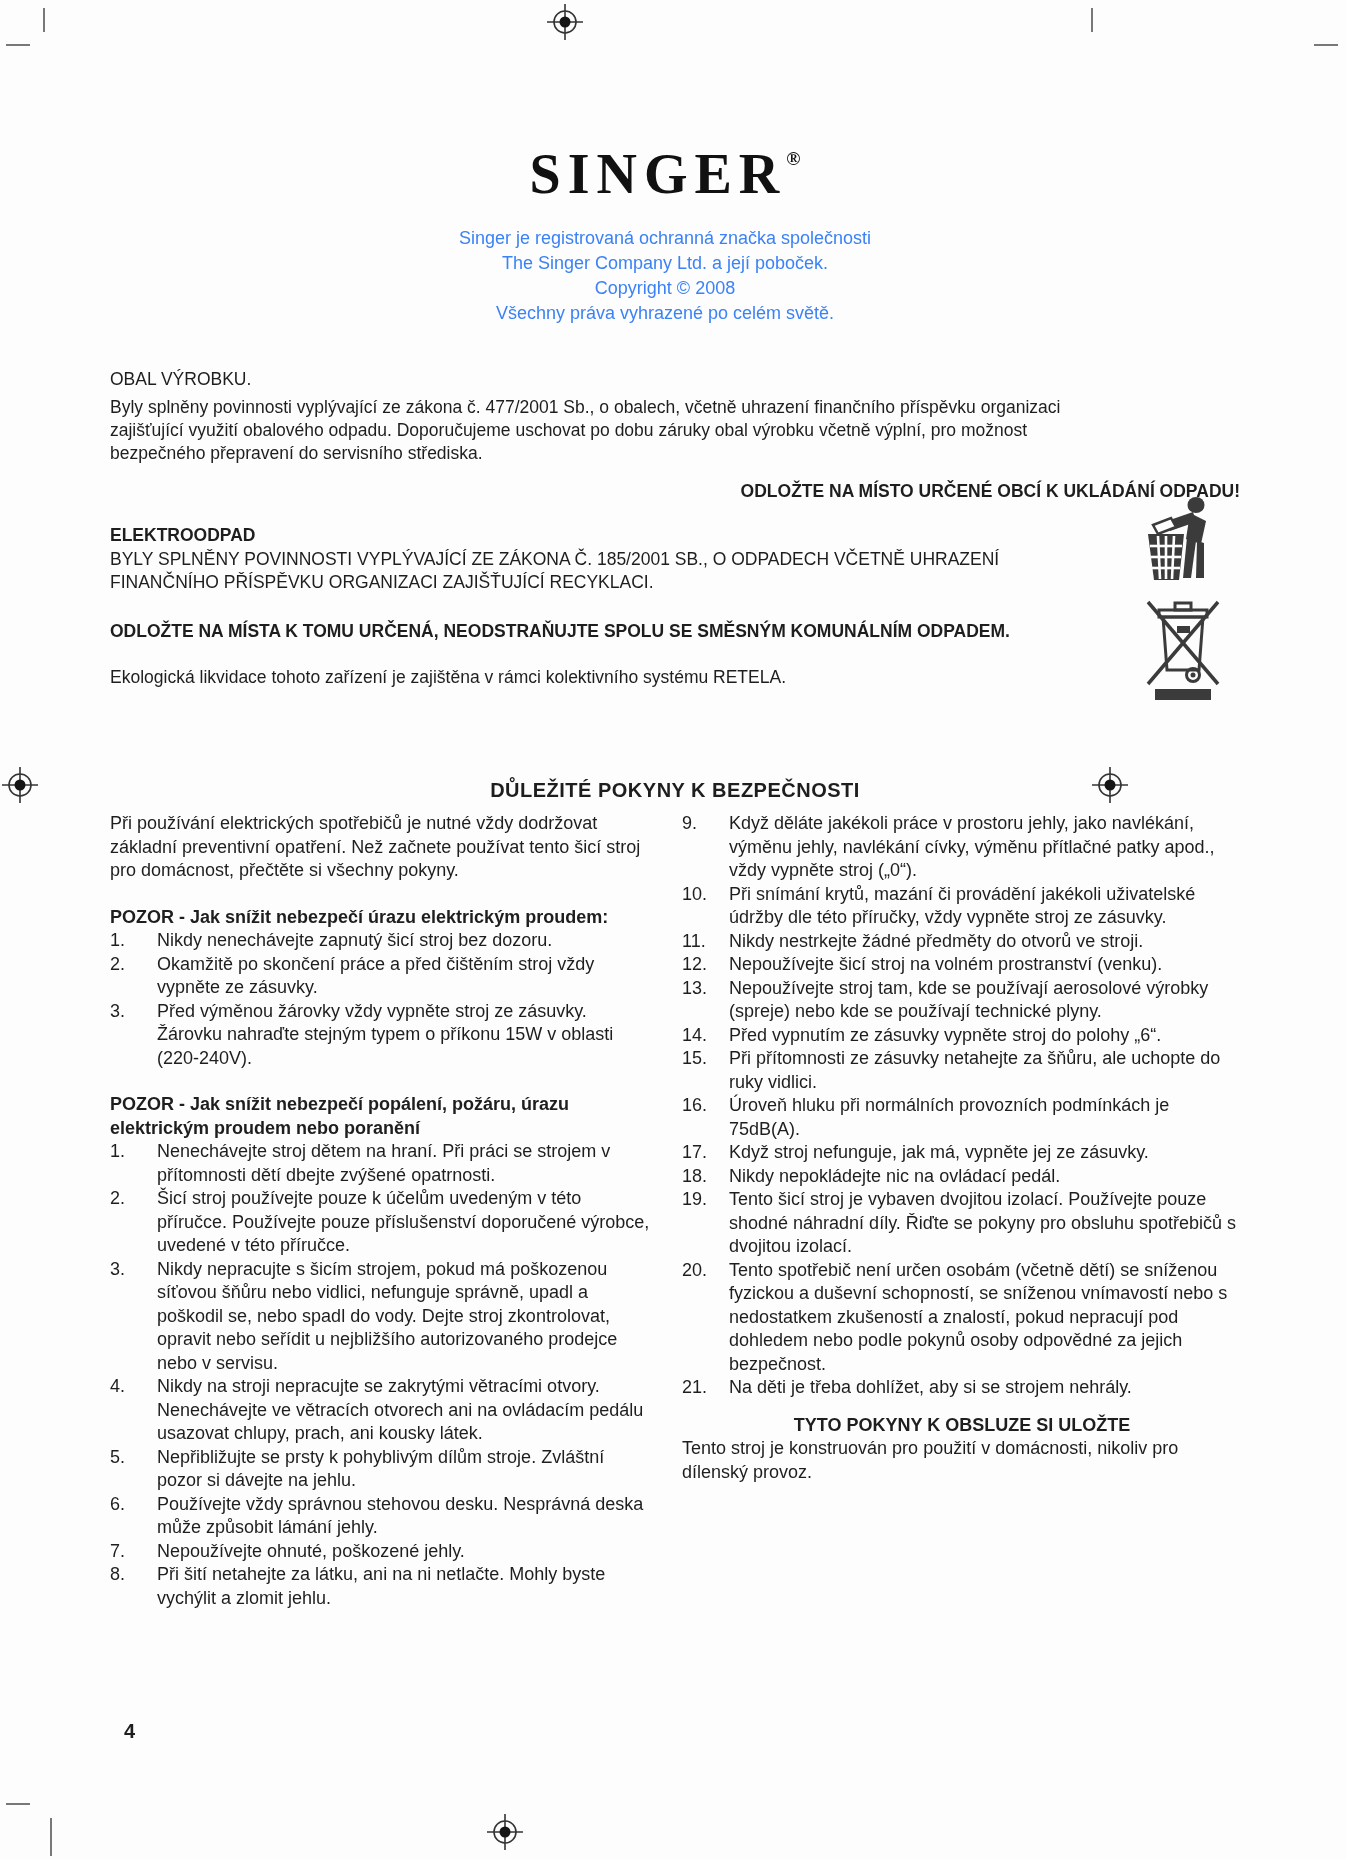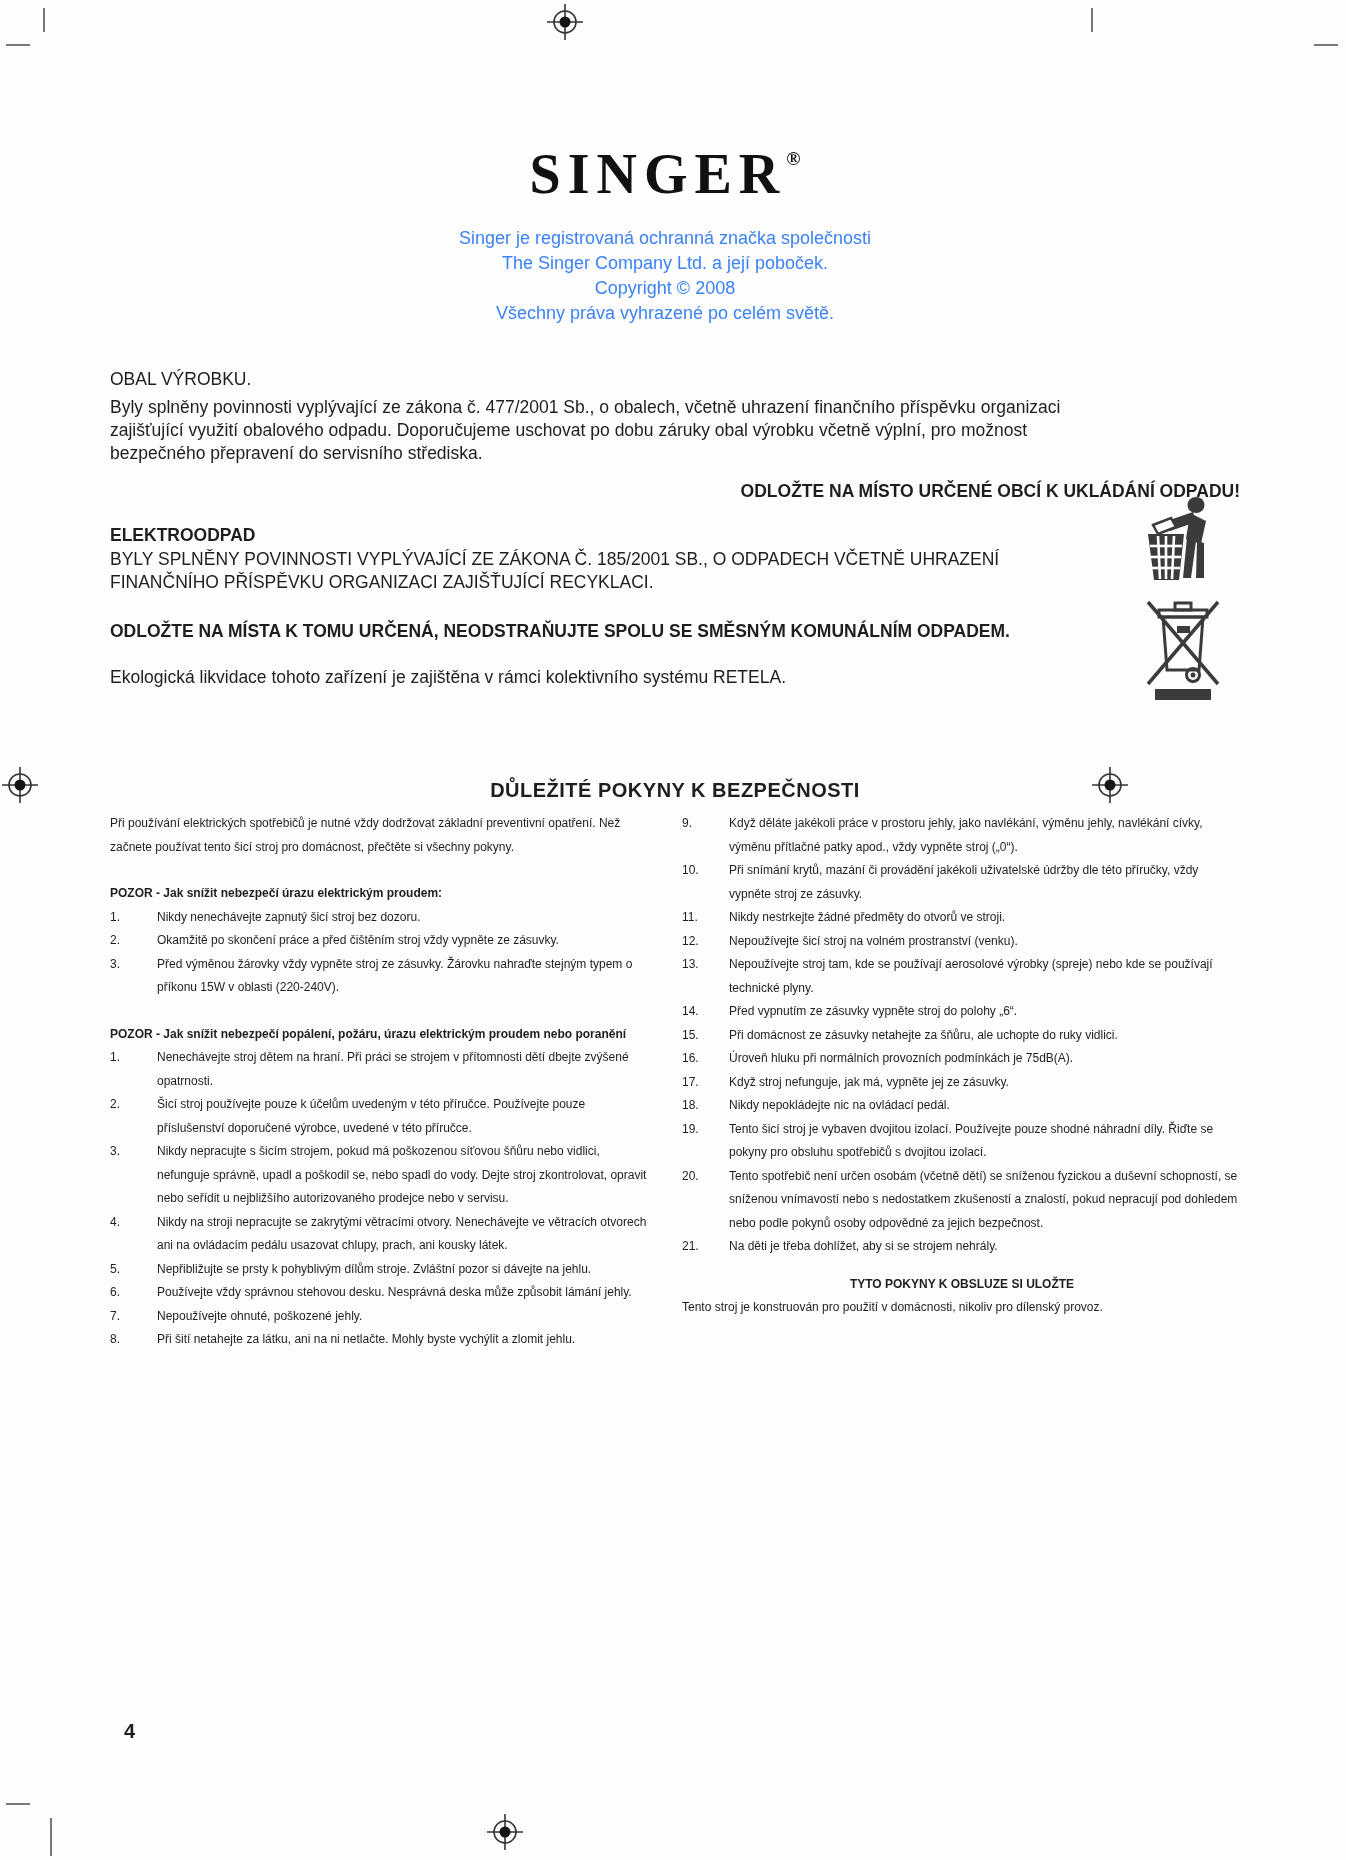--- a/index.html
+++ b/index.html
@@ -21,21 +21,21 @@
   .logo sup{font-size:19px;letter-spacing:0;vertical-align:28px;}
   
   .tm-wrap{left:0;top:226px;width:1330px;font-size:18px;line-height:25px;color:#3b82f6;}
   
   .sec{left:110px;width:1130px;font-size:17.5px;line-height:23px;}
   .capspara{width:1040px;}
   .headline{font-size:17.5px;}
   
   .main-title{left:113px;top:746px;width:1124px;font-size:20px;letter-spacing:.5px;margin-top:33px;}
   
-  .col{top:812px;font-size:12px;line-height:23.5px;}
+  .col{top:812px;font-size:18px;line-height:23.5px;}
   .col-left{left:110px;width:540px;}
   .col-right{left:682px;width:560px;}
   .li{display:flex;}
   .li .n{flex:none;width:47px;}
   .li .t{flex:1;}
   .gap24{margin-top:23px;}
   .save-head{margin-top:14px;text-align:center;}
   .pagenum{left:124px;top:1720px;font-size:20px;font-weight:700;}
   svg{display:block;}
 </style>
@@ -225,21 +225,21 @@
     <div class="li">
         <span class="n">13.</span>
         <span class="t">Nepoužívejte stroj tam, kde se používají aerosolové výrobky (spreje) nebo kde se používají technické plyny.</span>
       </div>
     <div class="li">
         <span class="n">14.</span>
         <span class="t">Před vypnutím ze zásuvky vypněte stroj do polohy „6“.</span>
       </div>
     <div class="li">
         <span class="n">15.</span>
-        <span class="t">Při domácnost ze zásuvky netahejte za šňůru, ale uchopte do ruky vidlici.</span>
+        <span class="t">Při přítomnosti ze zásuvky netahejte za šňůru, ale uchopte do ruky vidlici.</span>
       </div>
     <div class="li">
         <span class="n">16.</span>
         <span class="t">Úroveň hluku při normálních provozních podmínkách je 75dB(A).</span>
       </div>
     <div class="li">
         <span class="n">17.</span>
         <span class="t">Když stroj nefunguje, jak má, vypněte jej ze zásuvky.</span>
       </div>
     <div class="li">

